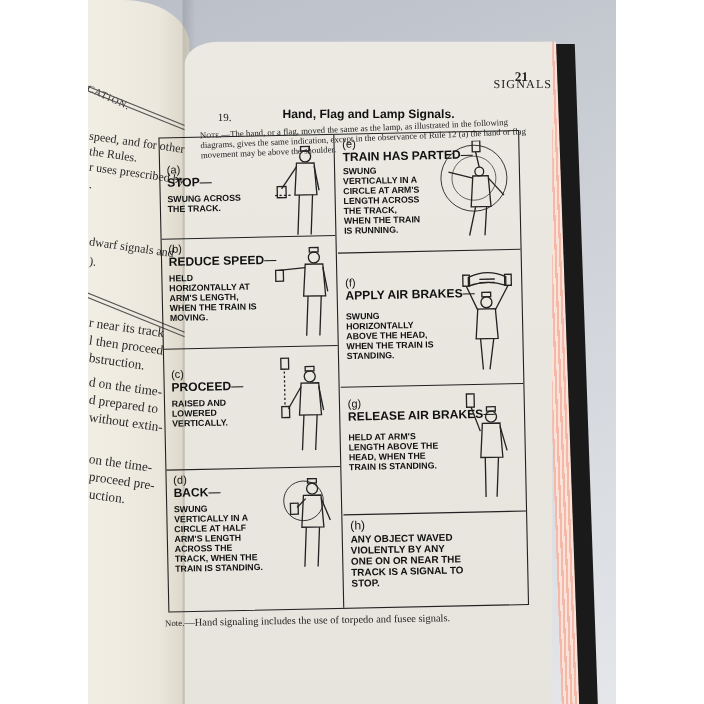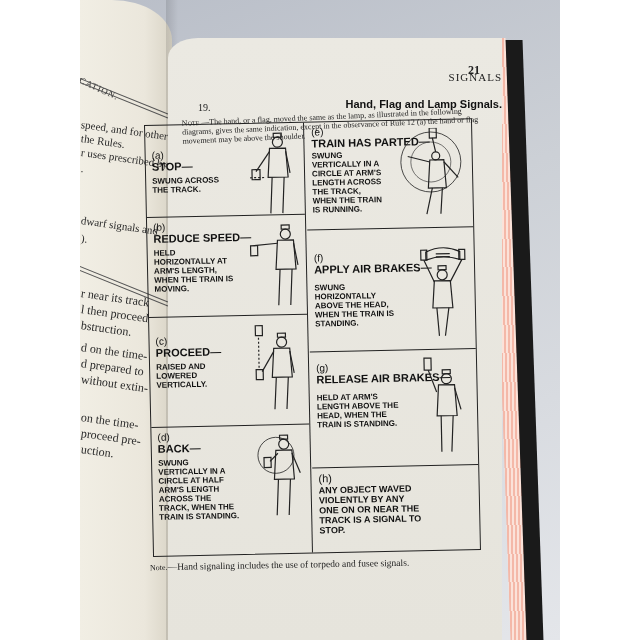--- a/index.html
+++ b/index.html
@@ -9,21 +9,21 @@
   .left-page{position:absolute;left:0;top:0;width:92px;height:640px;background:linear-gradient(90deg,#f1eee4 0%,#ebe7dc 70%,#d9d4c6 100%);border-top-right-radius:60px 40px;}
   .left-page .txt{position:absolute;left:2px;font-size:11px;color:#2a2a2a;white-space:nowrap;transform:rotate(8deg);transform-origin:left top;}
   .left-rule{position:absolute;left:0;width:95px;height:0;border-top:1px solid #555;transform:rotate(22deg);transform-origin:left top;}
   .spine-shadow{position:absolute;left:86px;top:0;width:12px;height:640px;background:linear-gradient(90deg,rgba(0,0,0,0.12),rgba(0,0,0,0));}
   .cover-edge{position:absolute;left:433px;top:40px;width:20px;height:600px;background:#1a1a1a;transform:skewX(2deg);}
   .fore-edge{position:absolute;left:420px;top:38px;width:16px;height:602px;background:repeating-linear-gradient(90deg,#f4b8a8 0 2px,#fbe2d9 2px 4px);transform:skewX(2deg);}
   .right-page{position:absolute;left:88px;top:38px;width:334px;height:602px;background:linear-gradient(180deg,#ebe9e2 0%,#e6e4dc 100%);border-top-left-radius:30px 20px;}
   .running-head{position:absolute;top:33px;left:0;width:334px;text-align:right;font-size:11px;letter-spacing:1px;color:#222;}
   .page-num{position:absolute;top:25px;right:22px;font-size:12px;font-weight:bold;color:#222;}
   .rule-num{position:absolute;top:64px;left:30px;font-size:10px;color:#222;}
-  .section-title{position:absolute;top:60px;left:0;width:334px;text-align:right;font-family:"Liberation Sans",sans-serif;font-weight:bold;font-size:11px;color:#111;}
+  .section-title{position:absolute;top:60px;left:0;width:334px;text-align:center;font-family:"Liberation Sans",sans-serif;font-weight:bold;font-size:11px;color:#111;}
   .intro-note{position:absolute;top:74px;left:14px;width:310px;font-size:8px;line-height:9px;color:#222;transform:rotate(-2.5deg);}
   .table{position:absolute;left:64px;top:125px;width:326px;height:430px;border:1.5px solid #222;transform:rotate(-1.2deg);transform-origin:left top;}
   .col-l{position:absolute;left:0;top:0;width:158px;height:100%;border-right:1.5px solid #222;}
   .col-r{position:absolute;left:160px;top:0;width:166px;height:100%;}
   .cell{position:absolute;left:0;width:100%;border-bottom:1.5px solid #222;box-sizing:border-box;padding:4px 6px;font-family:"Liberation Sans",sans-serif;color:#111;}
   .cell:last-child{border-bottom:none;}
   .cell .letter{font-size:10px;font-weight:normal;}
   .cell .name{font-size:11px;font-weight:bold;line-height:12px;}
   .cell .desc{font-size:8px;font-weight:bold;line-height:9px;margin-top:4px;width:80px;text-transform:uppercase;}
   .figure{position:absolute;right:6px;top:8px;width:50px;height:88px;}

